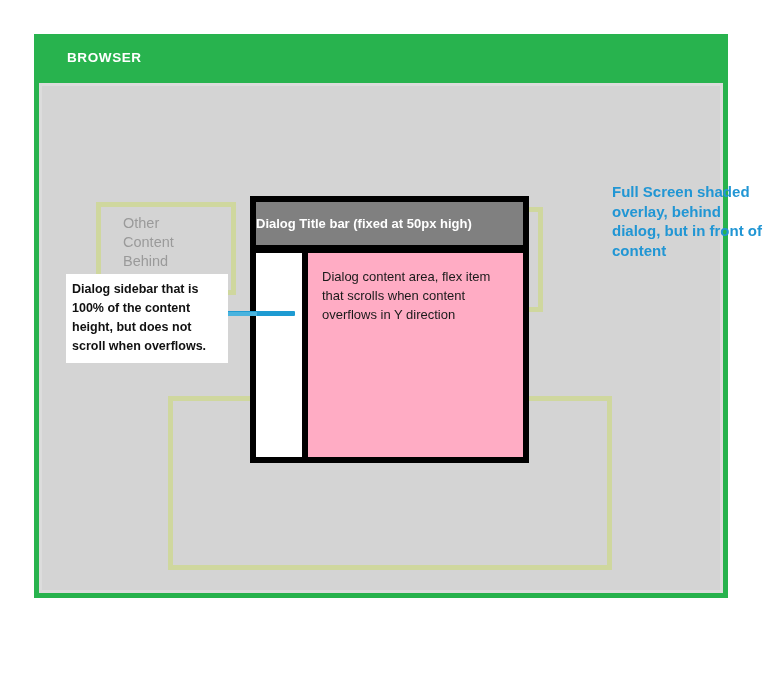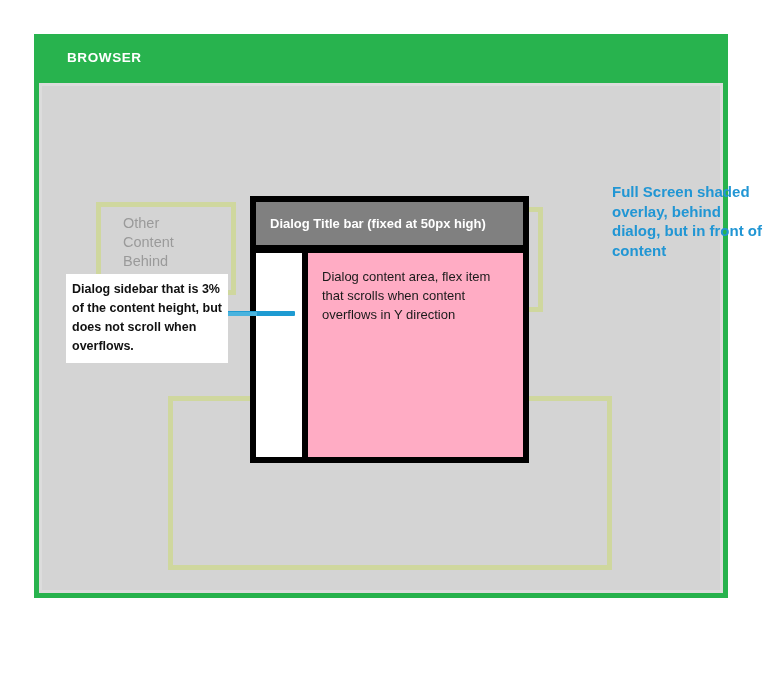--- a/index.html
+++ b/index.html
@@ -131,21 +131,20 @@
 
   .dialog-titlebar {
     height: 43px;
     flex: 0 0 43px;
     background: #808080;
     color: #ffffff;
     font-size: 13px;
     font-weight: bold;
     display: flex;
     align-items: center;
-    padding-left: 14px;
     box-sizing: border-box;
     font-family: "Liberation Sans", sans-serif;
     white-space: nowrap;
   }
 
   .dialog-body {
     flex: 1 1 auto;
     display: flex;
     flex-direction: row;
     margin-top: 8px;
@@ -250,15 +249,15 @@
 
       <div class="dialog-sidebar"></div>
 
       <div class="dialog-content">Dialog content area, flex item that scrolls when content overflows in Y direction</div>
 
     </div>
   </div>
 
   <div class="pointer-arrow"></div>
 
-  <div class="sidebar-callout">Dialog sidebar that is 3% of the content height, but does not scroll when overflows.</div>
+  <div class="sidebar-callout">Dialog sidebar that is 100% of the content height, but does not scroll when overflows.</div>
 
 </div>
 
 </body></html>

